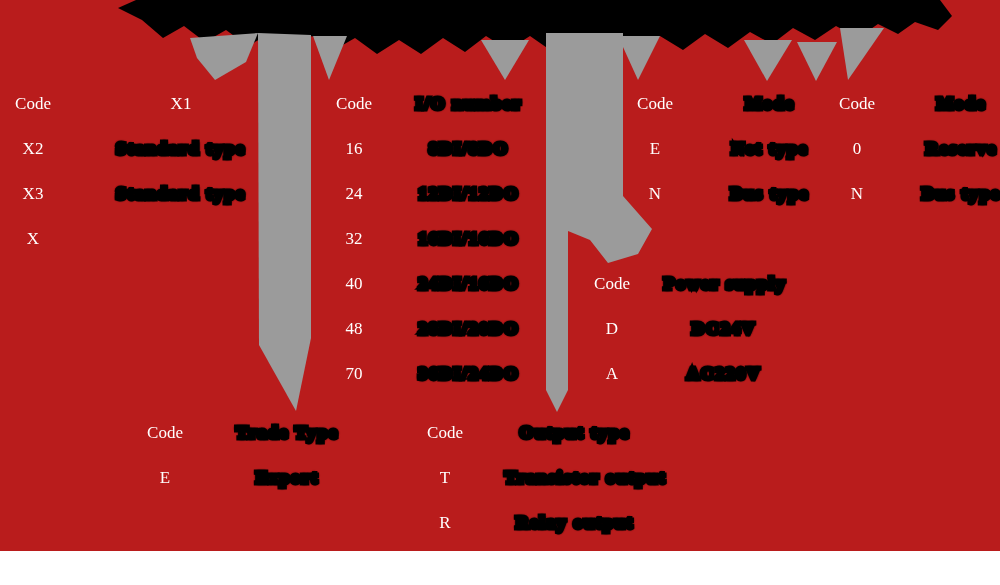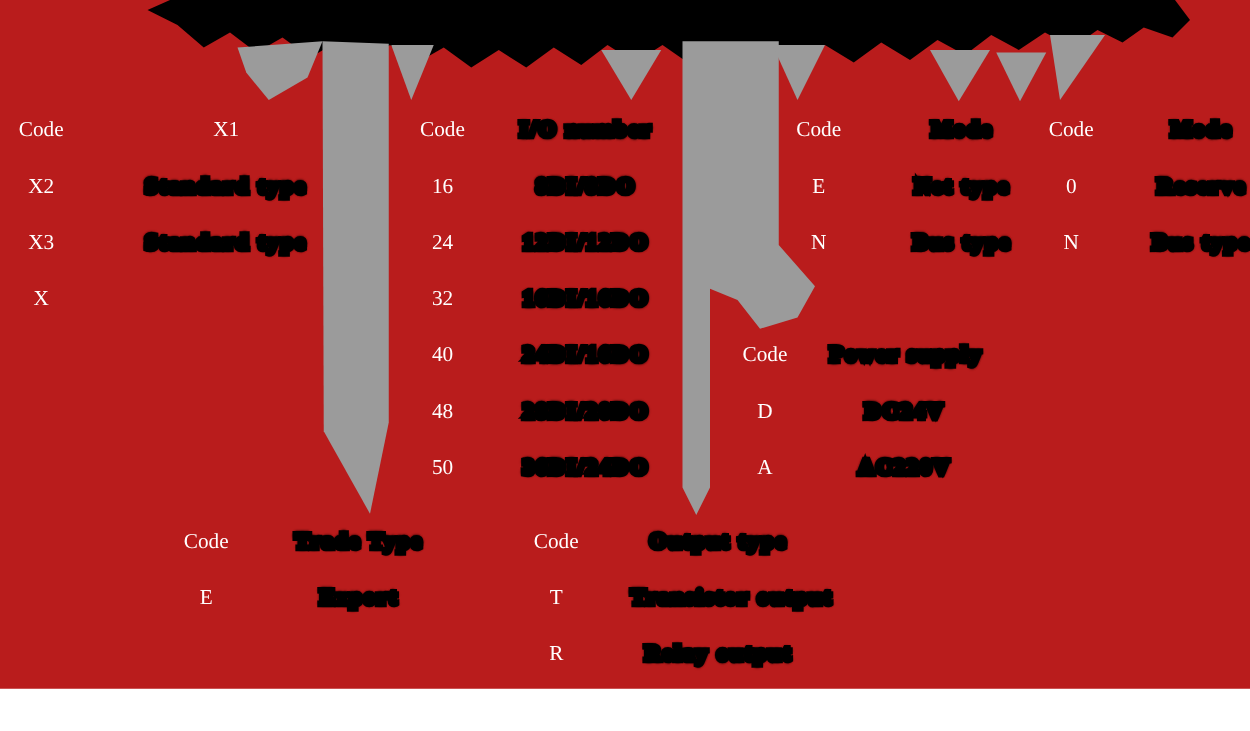--- a/index.html
+++ b/index.html
@@ -77,21 +77,21 @@
     <div class="code-cell">16</div>
     <div class="blob-cell">8DI/8DO</div>
     <div class="code-cell">24</div>
     <div class="blob-cell">12DI/12DO</div>
     <div class="code-cell">32</div>
     <div class="blob-cell">16DI/16DO</div>
     <div class="code-cell">40</div>
     <div class="blob-cell">24DI/16DO</div>
     <div class="code-cell">48</div>
     <div class="blob-cell">28DI/20DO</div>
-    <div class="code-cell">50</div>
+    <div class="code-cell">70</div>
     <div class="blob-cell">36DI/24DO</div>
   </div>
 
   <div class="code-table t-mode1">
     <div class="code-cell">Code</div>
     <div class="blob-cell">Mode</div>
     <div class="code-cell">E</div>
     <div class="blob-cell">Net type</div>
     <div class="code-cell">N</div>
     <div class="blob-cell">Bus type</div>

